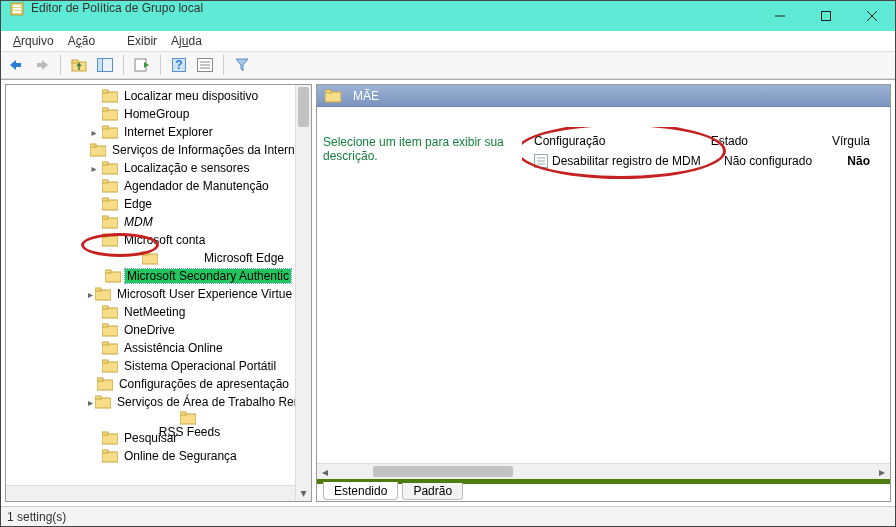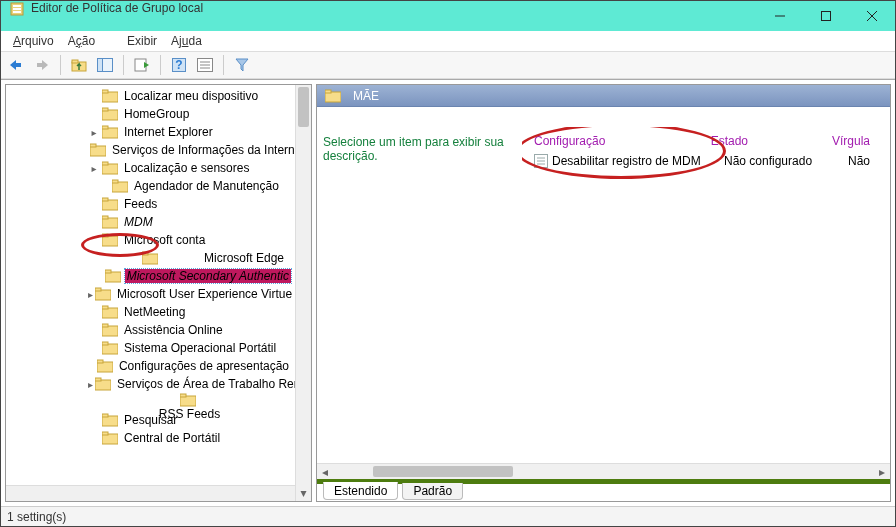--- a/index.html
+++ b/index.html
@@ -18,40 +18,40 @@
   .tool-sep { width: 1px; height: 20px; background: #ccc; margin: 0 3px; }
   .content { flex: 1; display: flex; border-top: 1px solid #aaa; min-height: 0; }
   .tree-pane { width: 307px; border: 1px solid #999; margin: 4px 2px 4px 4px; position: relative; overflow: hidden; display:flex;}
   .tree-scroll { flex:1; overflow: hidden; padding: 2px 0; }
   .tree-vscroll { width:16px; background:#f0f0f0; border-left:1px solid #ddd; position:relative;}
   .tree-vscroll .thumb { position:absolute; top:2px; left:2px; right:2px; height:40px; background:#c2c2c2; border-radius:2px;}
   .tree-vscroll .arrow-up, .tree-vscroll .arrow-down { position:absolute; left:0; right:0; height:16px; display:flex; align-items:center; justify-content:center; color:#666;}
   .tree-vscroll .arrow-up{top:0;} .tree-vscroll .arrow-down{bottom:0;}
   .tree-hscroll { position:absolute; bottom:0; left:0; right:16px; height:16px; background:#f0f0f0; border-top:1px solid #ddd;}
   .tree-item { display: flex; align-items: center; height: 18px; white-space: nowrap; padding-right:4px;}
-  .tree-item.sel .label { background: #be185d; outline:1px dotted #5aa7e0;font-style:italic;}
+  .tree-item.sel .label { background: #22c55e; outline:1px dotted #5aa7e0;}
   .exp { width: 12px; text-align: center; color: #666; font-size: 10px; margin-right: 2px; }
   .folder-icon { width: 16px; height: 14px; margin-right: 4px; display:inline-flex;}
   .label { padding: 0 2px; color: #000; }
   .highlight-oval { position: absolute; border: 3px solid #c62020; border-radius: 50%; pointer-events: none; }
   .right-pane { flex: 1; border: 1px solid #999; margin: 4px 4px 4px 2px; display: flex; flex-direction: column; position: relative; min-width:0;gap:20px;}
   .header-band { background: #7b94bf; background: linear-gradient(180deg,#9db3d4 0%, #7b94bf 100%); height: 22px; display: flex; align-items: center; padding: 0 8px; color: #fff; gap:6px; border-bottom:1px solid #6a84af;}
   .header-band .label { color:#fff; font-weight:normal;}
   .detail-body { flex: 1; display: flex; position: relative; min-height:0;}
   .desc-col { width: 205px; padding: 8px 6px; color: #15803d; }
   .settings-col { flex: 1; position: relative; padding: 4px 0 0 0; min-width:0; overflow:hidden;}
   .col-headers { display: flex; height: 20px; align-items: center; padding: 0 2px; }
-  .col-h { padding: 0 10px; color: #a21caf; }
+  .col-h { padding: 0 10px; color: #000000; }
   .col-h.first { width: 190px; }
   .col-h.second { width: 130px; }
   .col-h.third { flex:1; text-align:right; padding-right:18px;}
   .setting-row { display: flex; align-items: center; height: 20px; padding: 0 2px; }
   .setting-row .c1 { width: 190px; display:flex; align-items:center; gap:4px; padding-left:10px;}
   .setting-row .c2 { width: 130px; padding-left:10px;}
-  .setting-row .c3 { flex:1; text-align:right; padding-right:18px;}
+  .setting-row .c3 { flex:1; text-align:right; padding-right:18px;font-weight:bold;}
   .tabs-row { height: 22px; border-top: 5px solid #4d7c0f; display: flex; align-items: flex-end; padding: 0 6px; background:#fff;}
   .tab { border: 1px solid #bbb; border-top: none; border-radius: 0 0 4px 4px; padding: 1px 10px; margin-right: 4px; background: #f3f3f3; position:relative; top:-1px;}
   .tab.active { background: #fff; border-top: 1px solid #fff; font-weight: normal; }
   .rhscroll { position:absolute; bottom:22px; left:0; right:0; height:16px; background:#f0f0f0; border-top:1px solid #ddd; display:flex; align-items:center;}
   .rhscroll .track{flex:1; position:relative; height:100%;}
   .rhscroll .thumb{position:absolute; left:40px; width:140px; top:2px; bottom:2px; background:#c2c2c2; border-radius:2px;}
   .rhscroll .arr{width:16px; text-align:center; color:#666;}
   .statusbar { height: 20px; border-top: 1px solid #ccc; display: flex; align-items: center; padding: 0 6px; background: #f4f4f4; color:#333;}
   svg { display:block; }
 </style>
@@ -202,39 +202,39 @@
           <div class="tree-item" style="padding-left: 82px;">
             <span class="exp">▸</span>
             <span class="folder-icon">
               <svg width="16" height="14">
                 <rect x="0" y="3" width="16" height="10" fill="#f7dd8a" stroke="#c8a53a"></rect>
                 <rect x="0" y="1" width="6" height="3" fill="#f7dd8a" stroke="#c8a53a"></rect>
               </svg>
             </span>
             <span class="label">Localização e sensores</span>
           </div>
-          <div class="tree-item" style="padding-left: 82px; justify-content: center;">
+          <div class="tree-item" style="padding-left: 82px;">
             <span class="exp"></span>
             <span class="folder-icon">
               <svg width="16" height="14">
                 <rect x="0" y="3" width="16" height="10" fill="#f7dd8a" stroke="#c8a53a"></rect>
                 <rect x="0" y="1" width="6" height="3" fill="#f7dd8a" stroke="#c8a53a"></rect>
               </svg>
             </span>
             <span class="label">Agendador de Manutenção</span>
           </div>
           <div class="tree-item" style="padding-left: 82px;">
             <span class="exp"></span>
             <span class="folder-icon">
               <svg width="16" height="14">
                 <rect x="0" y="3" width="16" height="10" fill="#f7dd8a" stroke="#c8a53a"></rect>
                 <rect x="0" y="1" width="6" height="3" fill="#f7dd8a" stroke="#c8a53a"></rect>
               </svg>
             </span>
-            <span class="label">Feeds</span>
+            <span class="label">Edge</span>
           </div>
           <div class="tree-item" style="padding-left: 82px; font-style: italic;">
             <span class="exp"></span>
             <span class="folder-icon">
               <svg width="16" height="14">
                 <rect x="0" y="3" width="16" height="10" fill="#f7dd8a" stroke="#c8a53a"></rect>
                 <rect x="0" y="1" width="6" height="3" fill="#f7dd8a" stroke="#c8a53a"></rect>
               </svg>
             </span>
             <span class="label">MDM</span>
@@ -290,20 +290,30 @@
             <span class="label">NetMeeting</span>
           </div>
           <div class="tree-item" style="padding-left: 82px;">
             <span class="exp"></span>
             <span class="folder-icon">
               <svg width="16" height="14">
                 <rect x="0" y="3" width="16" height="10" fill="#f7dd8a" stroke="#c8a53a"></rect>
                 <rect x="0" y="1" width="6" height="3" fill="#f7dd8a" stroke="#c8a53a"></rect>
               </svg>
             </span>
+            <span class="label">OneDrive</span>
+          </div>
+          <div class="tree-item" style="padding-left: 82px;">
+            <span class="exp"></span>
+            <span class="folder-icon">
+              <svg width="16" height="14">
+                <rect x="0" y="3" width="16" height="10" fill="#f7dd8a" stroke="#c8a53a"></rect>
+                <rect x="0" y="1" width="6" height="3" fill="#f7dd8a" stroke="#c8a53a"></rect>
+              </svg>
+            </span>
             <span class="label">Assistência Online</span>
           </div>
           <div class="tree-item" style="padding-left: 82px;">
             <span class="exp"></span>
             <span class="folder-icon">
               <svg width="16" height="14">
                 <rect x="0" y="3" width="16" height="10" fill="#f7dd8a" stroke="#c8a53a"></rect>
                 <rect x="0" y="1" width="6" height="3" fill="#f7dd8a" stroke="#c8a53a"></rect>
               </svg>
             </span>
@@ -350,21 +360,21 @@
             <span class="label">Pesquisar</span>
           </div>
           <div class="tree-item" style="padding-left: 82px;">
             <span class="exp"></span>
             <span class="folder-icon">
               <svg width="16" height="14">
                 <rect x="0" y="3" width="16" height="10" fill="#f7dd8a" stroke="#c8a53a"></rect>
                 <rect x="0" y="1" width="6" height="3" fill="#f7dd8a" stroke="#c8a53a"></rect>
               </svg>
             </span>
-            <span class="label">Central de Portátil</span>
+            <span class="label">Online de Segurança</span>
           </div>
         </div>
       <div class="tree-vscroll">
         <div class="arrow-up">▴</div>
         <div class="thumb"></div>
         <div class="arrow-down">▾</div>
       </div>
       <div class="tree-hscroll"></div>
       <div class="highlight-oval" style="left:75px; top:148px; width:78px; height:24px;"></div>
     </div>

